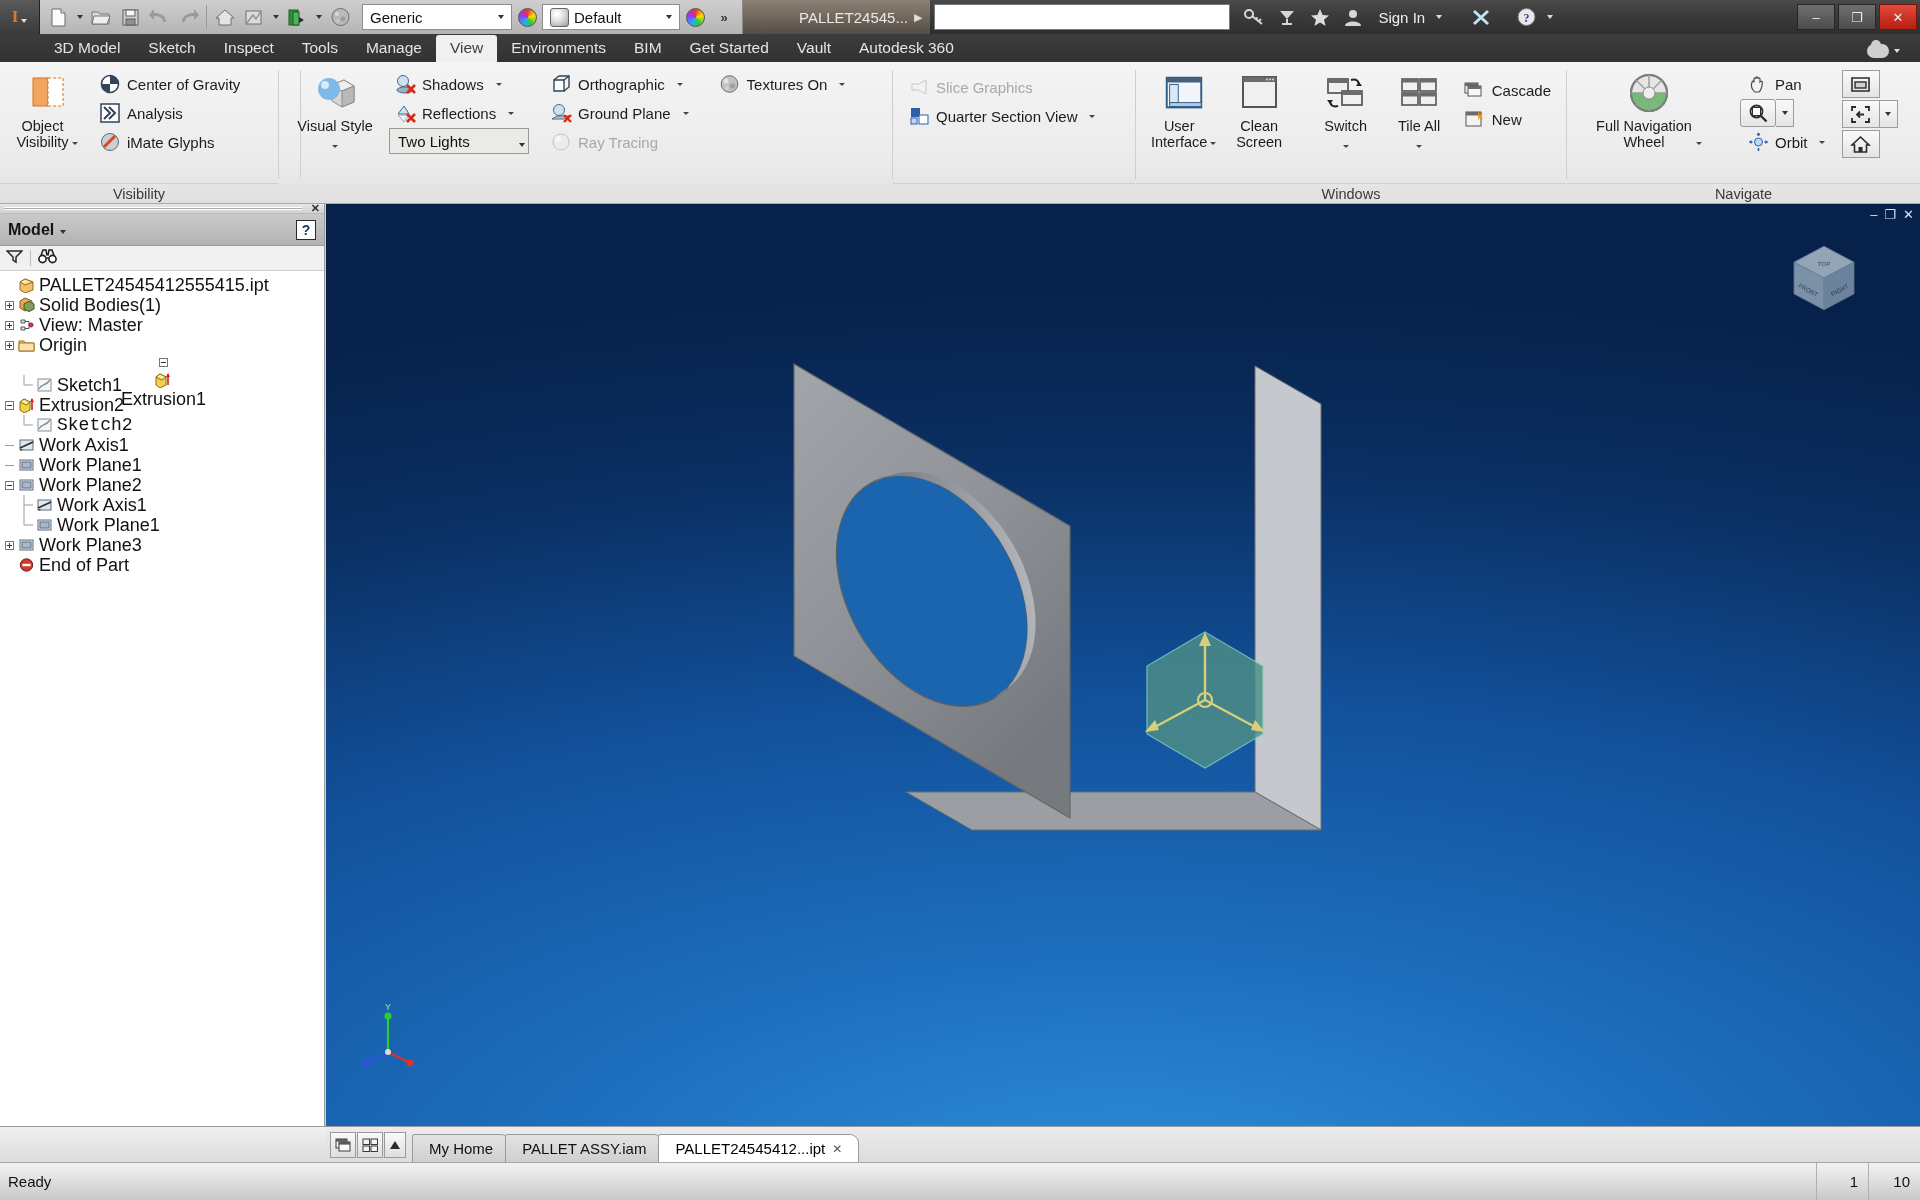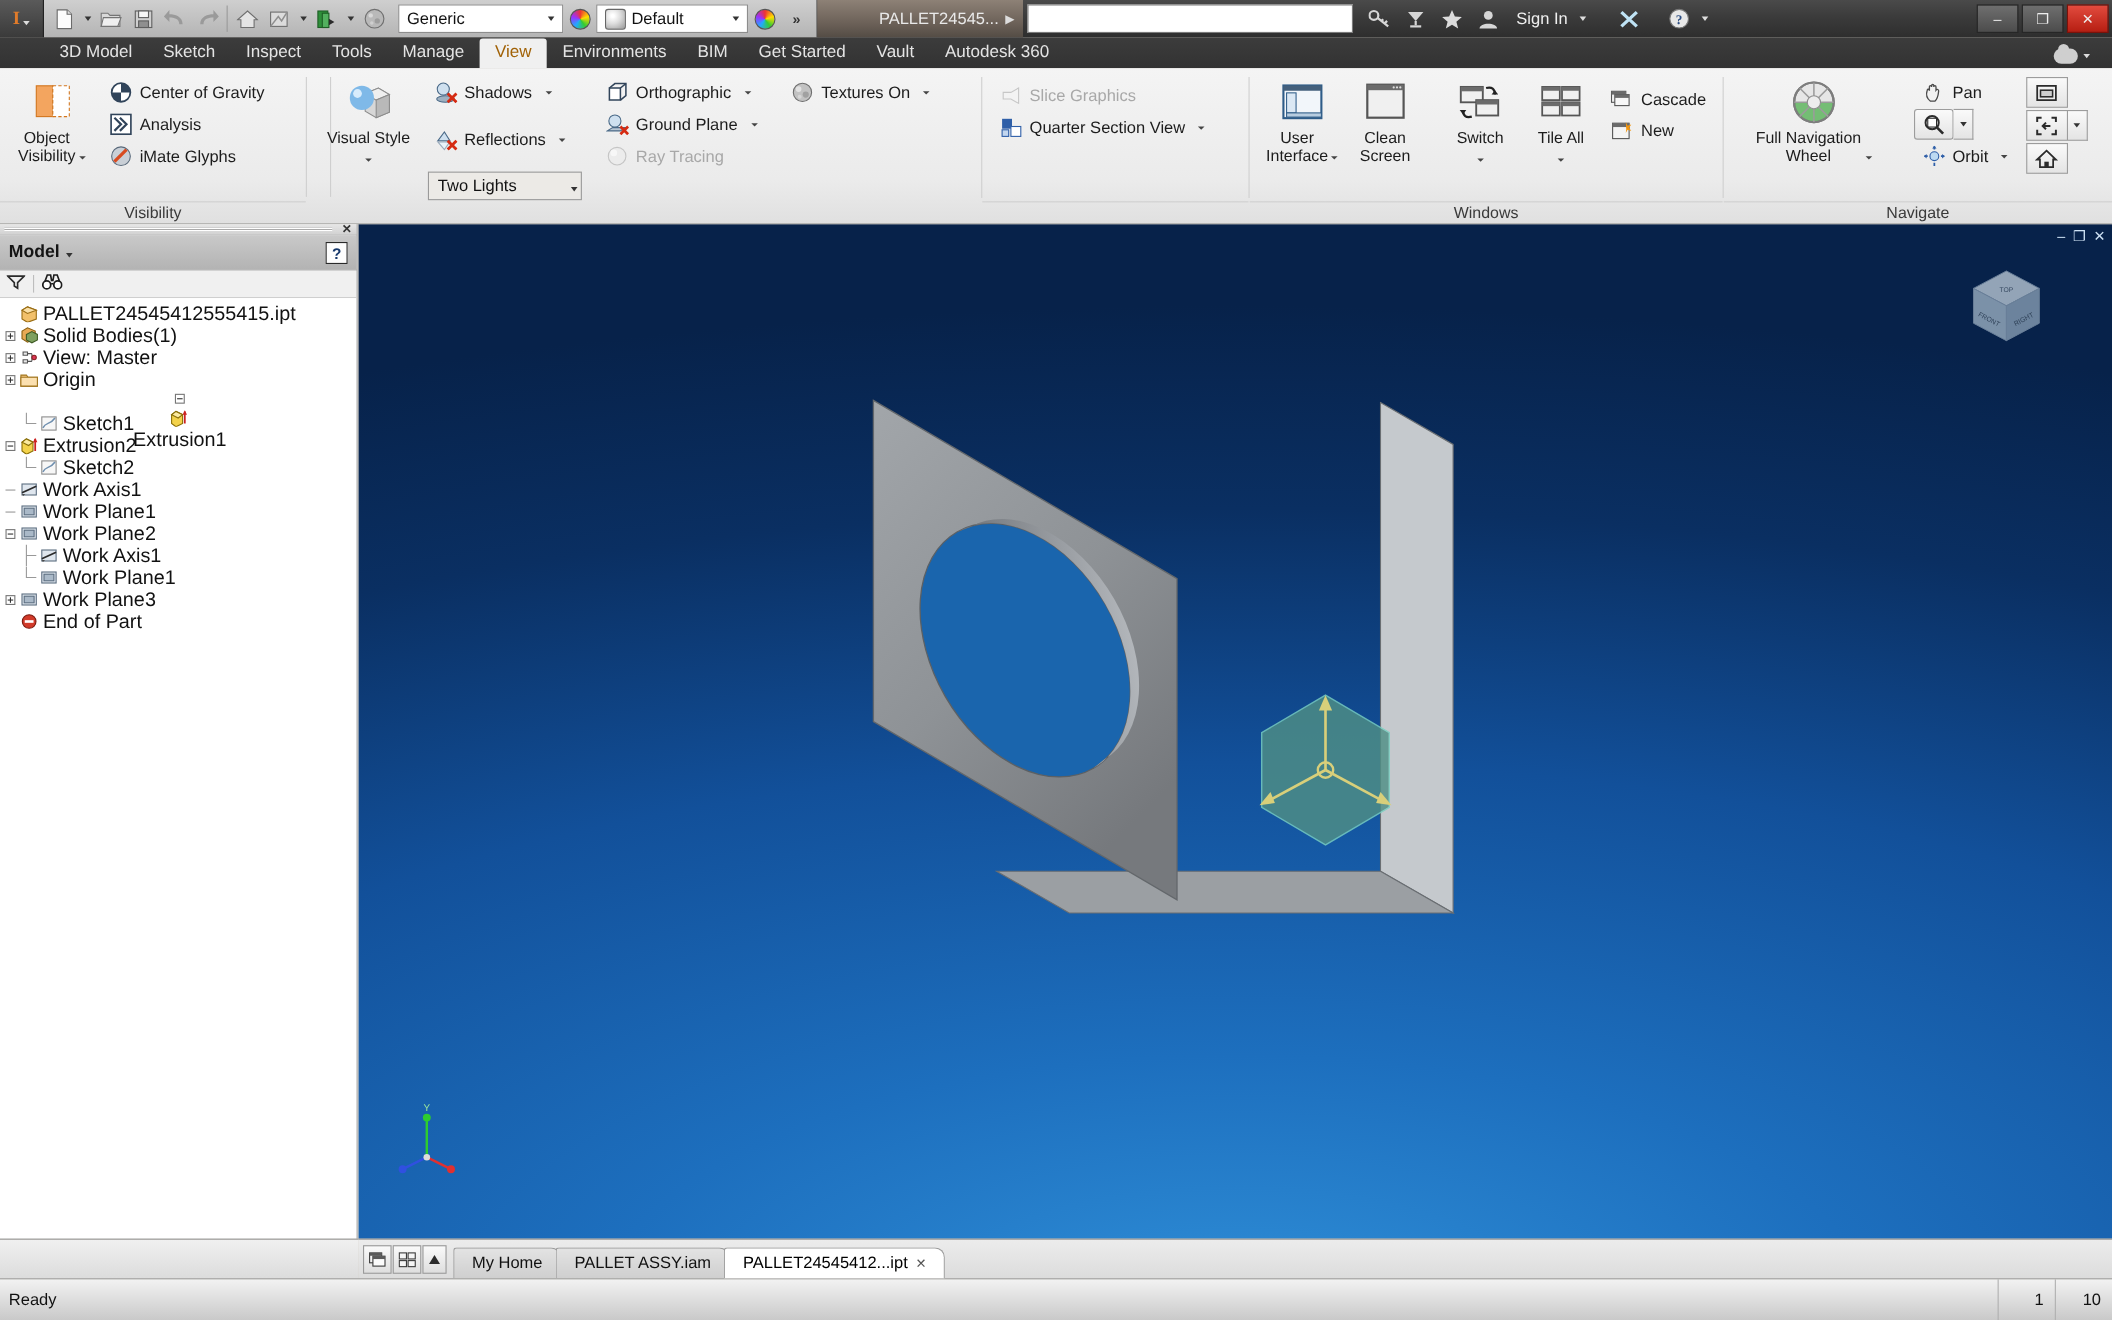--- a/index.html
+++ b/index.html
@@ -70,21 +70,21 @@
   
   .ribbon-tabs{
     position:absolute;left:0;top:34px;width:1920px;height:28px;
     background:linear-gradient(180deg,#3c3c3c,#323232);
     display:flex;align-items:flex-end; padding-left:40px; gap:0;
   }
   .rtab{
     padding:3px 14px 4px; font-size:15.5px;color:#e4e4e4; line-height:20px;
     cursor:default; border-radius:3px 3px 0 0;
   }
-  .rtab.active{ background:#f0f0f0;color:#a16207; }
+  .rtab.active{ background:#f0f0f0;color:#404040; }
   .rtabs-right{margin-left:auto;display:flex;align-items:center;gap:4px;padding-right:12px;padding-bottom:2px;}
   .cloudglyph{width:22px;height:14px;border-radius:7px;background:#cfcfcf;position:relative;}
   .cloudglyph:before{content:"";position:absolute;left:4px;top:-4px;width:10px;height:10px;border-radius:50%;background:#cfcfcf;}
 
   
   .ribbon{
     position:absolute;left:0;top:62px;width:1920px;height:142px;
     background:linear-gradient(180deg,#f4f4f4 0%,#ebebeb 72%,#e0e0e0 100%);
     border-bottom:1px solid #a9a9a9;
     display:flex; align-items:stretch;
@@ -460,21 +460,21 @@
             <circle cx="17" cy="16" r="11" fill="#7fb9e8"></circle>
             <circle cx="13" cy="12" r="4" fill="#e8f5ff" opacity=".85"></circle>
           </svg>
         </div>
         <div style="text-align:center">
           <div class="lbl">Visual Style</div>
           <span class="caret-sm"></span>
         </div>
       </div>
 
-      <div class="small-col" style="gap:15px">
+      <div class="small-col" style="gap:1px">
         <div class="small-btn">
           <span class="sicon">
             <svg width="21" height="20" viewBox="0 0 21 20">
               <circle cx="8" cy="7" r="5.5" fill="#cfe0ef" stroke="#4b6a88"></circle>
               <ellipse cx="10" cy="16" rx="8" ry="3" fill="#9fb0c0" stroke="#4b6a88"></ellipse>
               <path d="M12 11 L20 19 M20 11 L12 19" stroke="#d52b12" stroke-width="2.6"></path>
             </svg>
           </span>
           <span>Shadows</span>
           <span class="caret-sm" style="margin-left:6px"></span>
@@ -894,21 +894,21 @@
           <span class="nicon">
             <svg width="17" height="16" viewBox="0 0 17 16">
               <path d="M2 5 l4 -3 l6 3 v8 l-6 3 l-4 -3 Z" fill="#f3d24a" stroke="#8a6f08"></path>
               <path d="M2 5 l4 -3 l6 3 l-4 3 Z" fill="#fbeaa0" stroke="#8a6f08"></path>
               <path d="M14 2 v11" stroke="#cc2222" stroke-width="1.6"></path>
               <path d="M14 1 l2 4 h-4 Z" fill="#cc2222"></path>
             </svg>
           </span>
           <span class="nlabel">Extrusion2</span>
         </div>
-        <div class="node" style="padding-left: 18px;">
+        <div class="node" style="padding-left: 18px; font-family: Liberation Mono, monospace;">
           <span class="expander">
             <svg width="13" height="20" viewBox="0 0 13 20">
               <path d="M3 0 V10 H12" stroke="#999" fill="none"></path>
             </svg>
           </span>
           <span class="nicon">
             <svg width="17" height="16" viewBox="0 0 17 16">
               <rect x="2" y="2" width="13" height="12" fill="#f7f7f7" stroke="#8d8d8d"></rect>
               <path d="M3 12 C6 6 9 10 14 3" fill="none" stroke="#6f8faf" stroke-width="1.4"></path>
             </svg>

